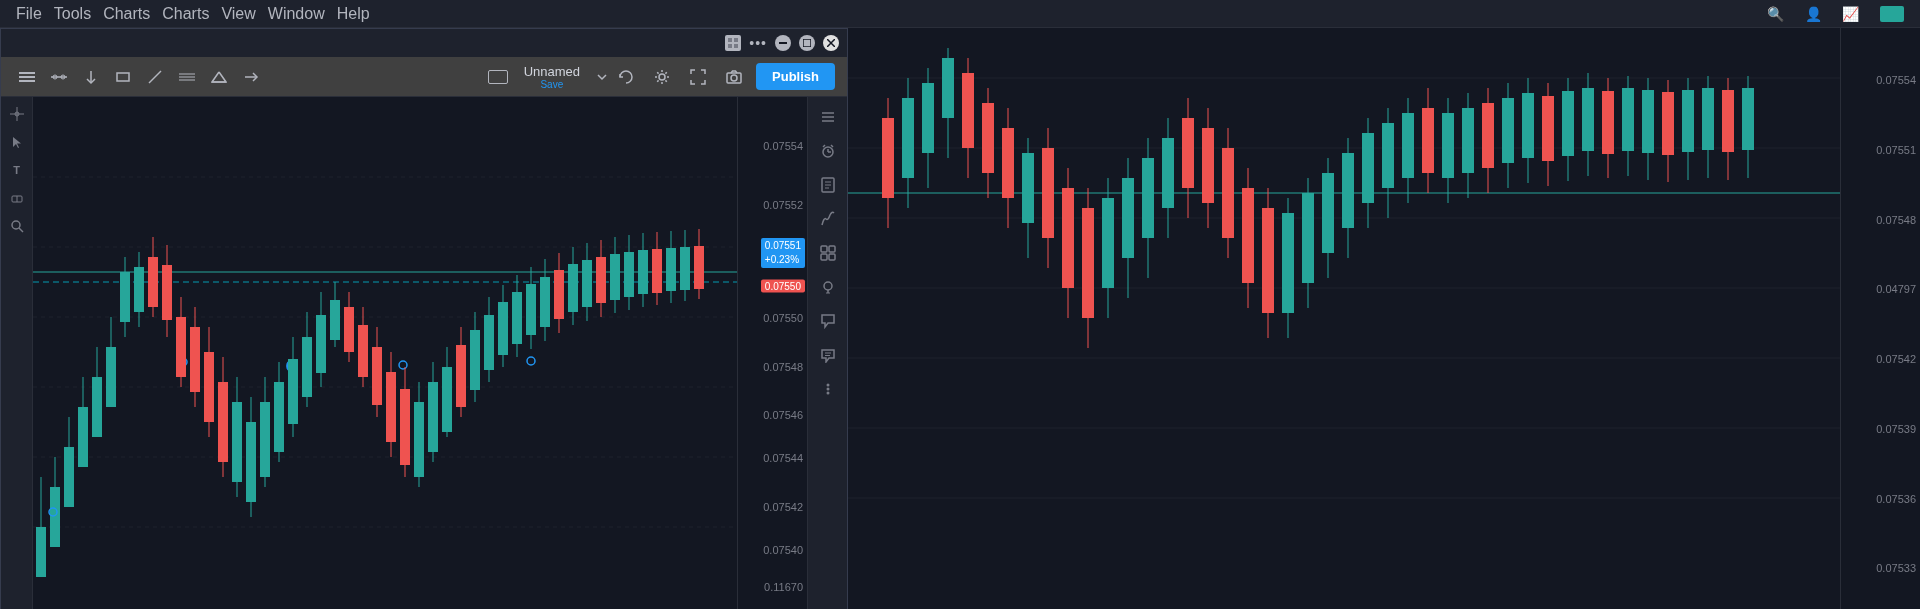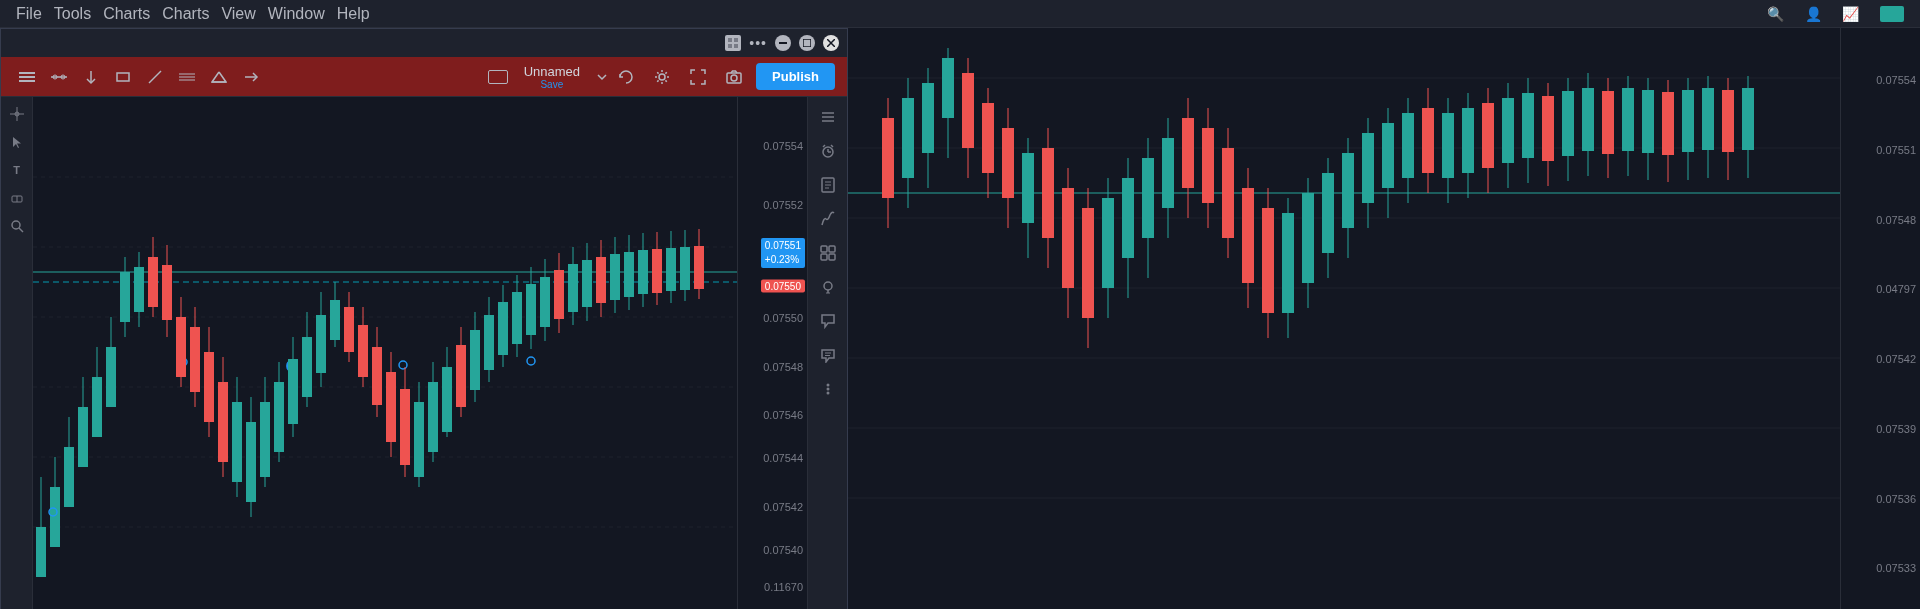--- a/index.html
+++ b/index.html
@@ -80,21 +80,21 @@
     .window-btn-grid { background: #b2b5be; width: 16px; height: 16px; display: flex; align-items: center; justify-content: center; border-radius: 2px; cursor:pointer; }
     .window-btn-dots { color: #b2b5be; font-size: 14px; letter-spacing: 1px; cursor: pointer; }
     .window-btn-min { background: #b2b5be; }
     .window-btn-max { background: #b2b5be; }
     .window-btn-close { background: #e0e0e0; }
 
     
     .toolbar {
       display: flex;
       align-items: center;
-      background: #7f1d1d;
+      background: #404040;
       height: 40px;
       padding: 0 12px;
       gap: 4px;
       border-bottom: 1px solid #2a2e39;
       flex-shrink: 0;
     }
     .toolbar-left {
       display: flex;
       align-items: center;
       gap: 4px;

